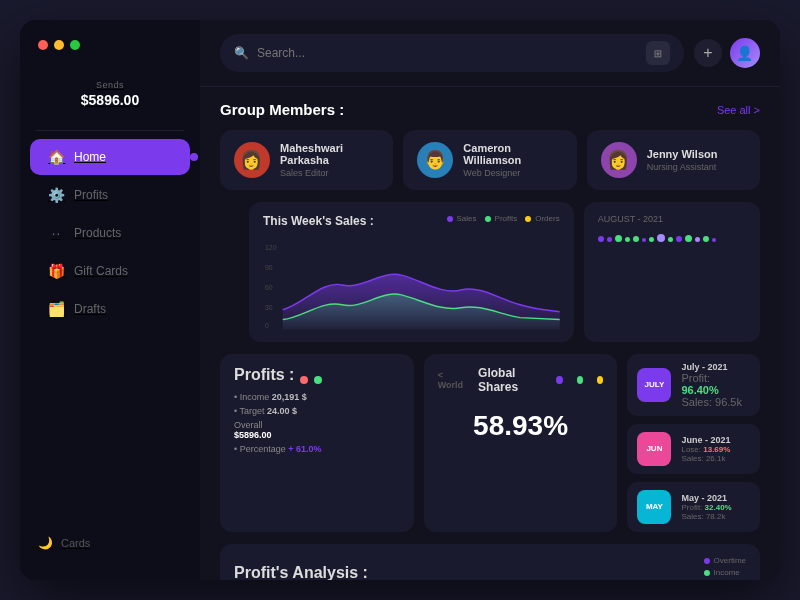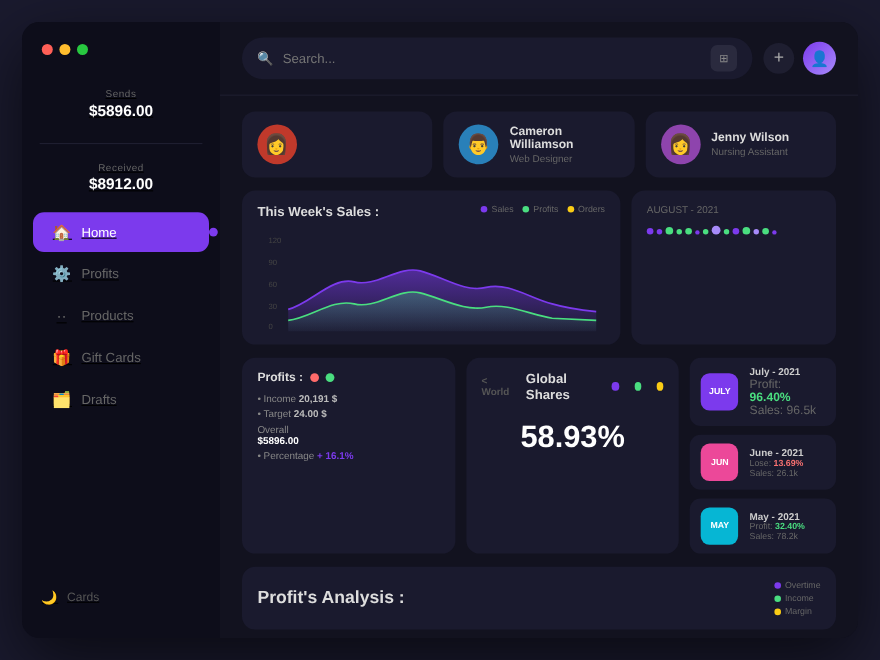--- a/index.html
+++ b/index.html
@@ -224,20 +224,21 @@
     
     .bottom-row {
       display: flex;
       gap: 10px;
     }
     .chart-card {
       flex: 1.4;
       background: #1a1a2e;
       border-radius: 12px;
       padding: 12px 14px;
+      margin-left: 29px;
     }
     .chart-card-title {
       font-size: 12px;
       font-weight: 600;
       color: #ddd;
       margin-bottom: 8px;
     }
     .chart-legend {
       display: flex;
       gap: 8px;
@@ -284,25 +285,25 @@
       display: flex;
       gap: 10px;
     }
     .profit-card {
       flex: 1;
       background: #1a1a2e;
       border-radius: 12px;
       padding: 12px 14px;
     }
     .profit-title {
-      font-size: 11px;
+      font-size: 16px;
       font-weight: 600;
       color: #ddd;
       display: flex;
-      align-items: center;
+      align-items: flex-end;
       gap: 6px;
       margin-bottom: 8px;
     }
     .color-dot-sm {
       width: 8px; height: 8px; border-radius: 50%;
     }
     .profit-items { font-size: 9px; color: #888; }
     .profit-item { margin-bottom: 4px; }
     .profit-item .pi-value { color: #bbb; font-weight: 600; }
     .profit-highlight { color: #7c3aed; font-weight: 700; }
@@ -394,24 +395,20 @@
       <div class="wc-dot wc-red"></div>
       <div class="wc-dot wc-yellow"></div>
       <div class="wc-dot wc-green"></div>
     </div>
 
     <div class="sidebar-stat">
       <div class="stat-label">Sends</div>
       <div class="stat-value">$5896.00</div>
     </div>
     <div class="sidebar-divider"></div>
-    <div class="sidebar-stat">
-      <div class="stat-label">Received</div>
-      <div class="stat-value">$8912.00</div>
-    </div>
 
     <div id="nav-items-container">
     <div class="nav-item active">
           <span class="nav-icon">🏠</span>
     <span class="nav-label">Home</span>
         </div>
         <div class="nav-item">
           <span class="nav-icon">⚙️</span>
     <span class="nav-label">Profits</span>
         </div>
@@ -444,23 +441,31 @@
         <div class="search-grid-icon">⊞</div>
       </div>
       <div class="header-actions">
         <button class="btn-add">+</button>
         <div class="avatar-ring">👤</div>
       </div>
     </div>
 
     <div class="content">
 
+      <div class="section-header">
+        <span class="section-title">Group Members :</span>
+        <span class="see-all">See all &gt;</span>
+      </div>
       <div class="members-row" id="members-row">
           <div class="member-card">
     <div class="member-avatar" style="background:#c0392b;">👩</div>
+    <div class="member-info">
+      <div class="member-name">Maheshwari Parkasha</div>
+      <div class="member-role">Sales Editor</div>
+    </div>
           </div>
           <div class="member-card">
     <div class="member-avatar" style="background:#2980b9;">👨</div>
     <div class="member-info">
       <div class="member-name">Cameron Williamson</div>
       <div class="member-role">Web Designer</div>
     </div>
           </div>
           <div class="member-card">
     <div class="member-avatar" style="background:#8e44ad;">👩</div>
@@ -563,21 +568,21 @@
             </div>
             <div class="profit-item" style="display:flex;justify-content:space-between;align-items:center;">
               <div>
                 • Target <span class="pi-value">24.00 $</span>
                 <div class="profit-overall">
                   Overall<br><span style="color:#fff;font-weight:700;">$5896.00</span>
                 </div>
               </div>
             </div>
             <div class="profit-item">
-              • Percentage <span class="profit-highlight">+ 16.1%</span>
+              • Percentage <span class="profit-highlight">+ 61.0%</span>
             </div>
           </div>
         </div>
 
         <div class="global-card">
           <div class="global-title">
             <span class="world-label">&lt; World</span>
             <span>Global Shares</span>
             <div class="color-dot-sm" style="background:#7c3aed;"></div>
             <div class="color-dot-sm" style="background:#4ade80;"></div>

